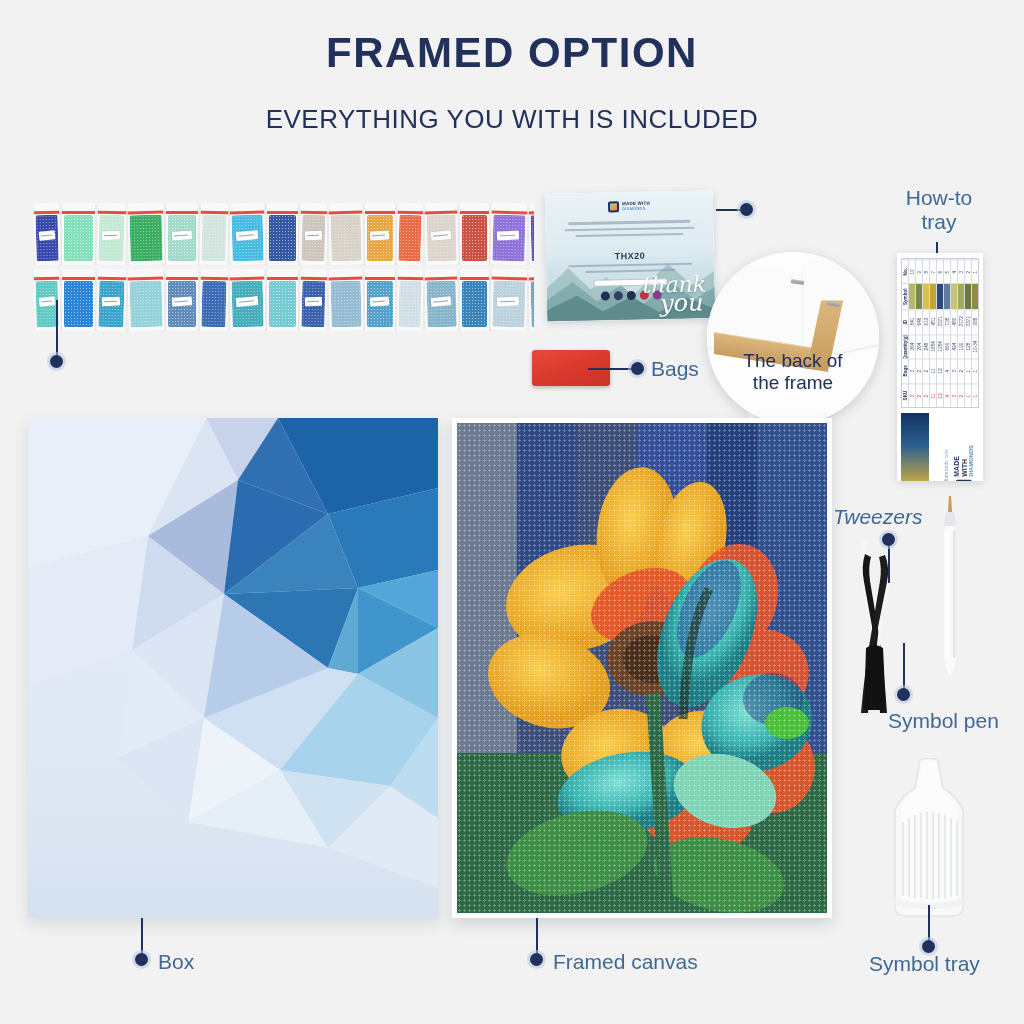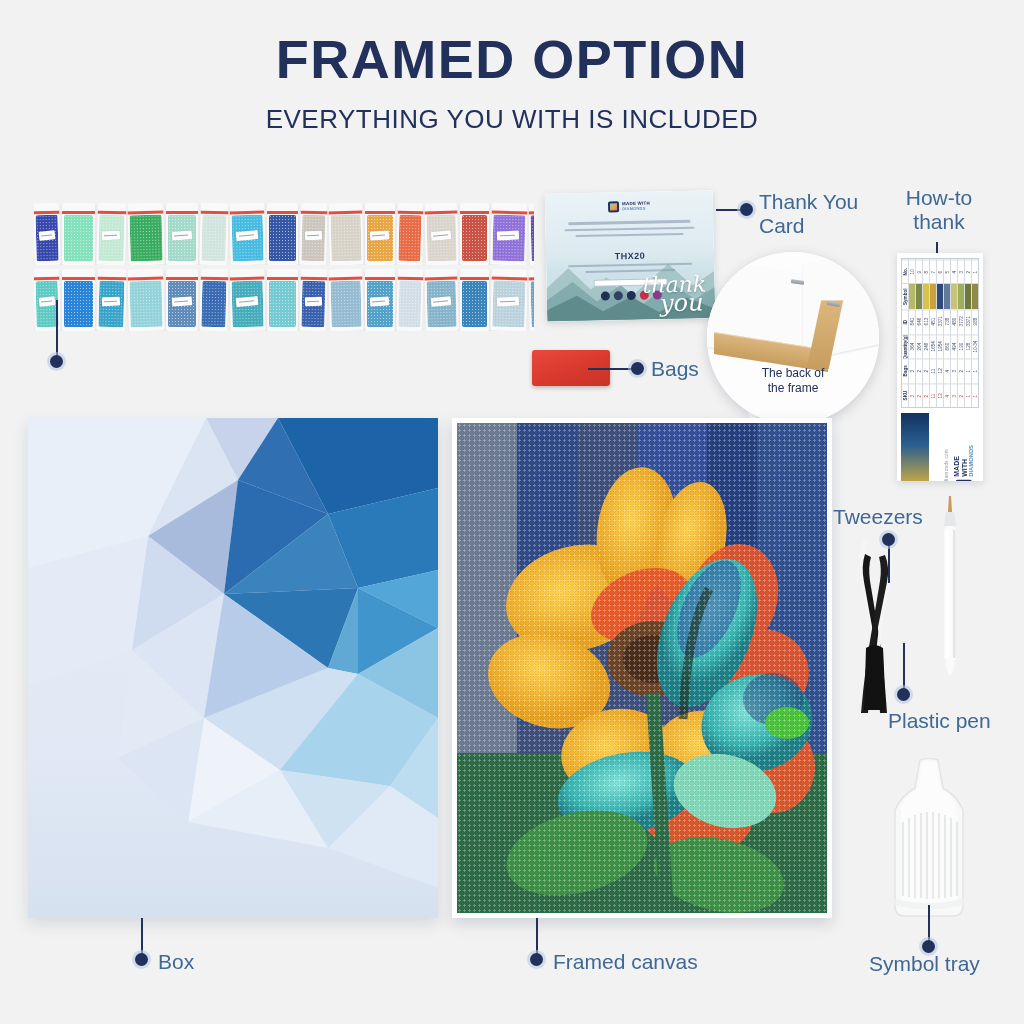--- a/index.html
+++ b/index.html
@@ -8,21 +8,21 @@
     background: #f2f2f2;
     font-family: "Liberation Sans", sans-serif;
     overflow: hidden;
   }
   #stage { position: relative; width: 1024px; height: 1024px; }
 
   
   .title {
     position: absolute; left: 0; top: 32px; width: 1024px;
     text-align: center;
-    font-size: 54px; font-weight: 700; letter-spacing: 1.5px;
+    font-size: 42px; font-weight: 700; letter-spacing: 1.5px;
     color: #22305c; line-height: 1;
   }
   .subtitle {
     position: absolute; left: 0; top: 104px; width: 1024px;
     text-align: center;
     font-size: 26px; font-weight: 400; letter-spacing: 0.5px;
     color: #22305c;
   }
 
   
@@ -145,21 +145,21 @@
   .bubble .panel {
     position: absolute; background: #fbfbfb;
     box-shadow: 0 1px 2px rgba(0,0,0,.10);
   }
   .bubble .staple {
     position: absolute; width: 13px; height: 4px; border-radius: 1px;
     background: linear-gradient(#b9bfc6,#8f969e);
   }
   .bubble-label {
     position: absolute; left: 0; right: 0; bottom: 17%;
-    text-align: center; font-size: 12px; color: #22305c; line-height: 1.18;
+    text-align: center; font-size: 19px; color: #22305c; line-height: 1.18;
   }
   .bubble-tail {
     position: absolute; width: 0; height: 0;
     border-left: 13px solid transparent;
     border-right: 13px solid transparent;
     border-top: 34px solid #ffffff;
   }
 
   
   .guide {
@@ -428,22 +428,20 @@
       <i style="background:#8a3a8c"></i>
     </div>
     <div class="card-thanks">
       <span>thank</span>
       <span class="y">you</span>
     </div>
   </div>
 
   <div class="leader h" style="left:716px; top:209px; width:30px;"></div>
   <div class="dot" style="left:740px; top:203px;"></div>
-  <div class="callout-label" style="left:759px; top:190px;">Thank You
-Card</div>
 
   <div class="glue" style="left:532px; top:350px; width:78px; height:36px;"></div>
   <div class="leader h" style="left:588px; top:368px; width:48px;"></div>
   <div class="dot" style="left:631px; top:362px;"></div>
   <div class="callout-label" style="left:651px; top:357px;">Bags</div>
 
   <div class="bubble-tail" style="left:740px; top:392px;"></div>
   <div class="bubble" style="left:707px; top:252px; width:172px; height:172px;">
     <div class="photo">
       <div class="panel" style="left:-6%; top:8%; width:66%; height:52%; transform:skewY(10deg);"></div>
@@ -451,21 +449,21 @@
       <div class="wood-a" style="left:4%; top:52%; width:66%; height:13%; transform:skewY(9deg);"></div>
       <div class="wood-b" style="left:62%; top:28%; width:13%; height:40%; transform:skewX(-12deg);"></div>
       <div class="staple" style="left:49%; top:16%; transform:rotate(8deg);"></div>
       <div class="staple" style="left:70%; top:29%; transform:rotate(10deg);"></div>
     </div>
     <div class="bubble-label" style="white-space:pre-line;">The back of
 the frame</div>
   </div>
 
   <div class="callout-label" style="left:891px; top:186px; text-align:center; width:96px;">How-to
-thank</div>
+tray</div>
   <div class="leader v" style="left:936px; top:242px; height:28px;"></div>
   <div class="dot" style="left:930px; top:266px;"></div>
 
   <div class="guide" style="left:897px; top:253px; width:86px; height:228px;">
     <div class="chart" id="guideChart">
         <div class="col">
           <div class="cell hd">No.</div>
           <div class="cell hd sw">Symbol</div>
           <div class="cell hd">ID</div>
           <div class="cell hd">Quantity(g)</div>
@@ -667,38 +665,38 @@
 
   <div class="tweezers" style="left:846px; top:528px; width:56px; height:185px;">
     <svg viewBox="0 0 56 185" style="width:100%;height:100%">
       <path d="M17 12 q-6 14 -2 34 l8 48 q4 36 6 86 l4 0 q-3 -52 -7 -88 l-6 -48 q-3 -18 3 -30 z" fill="#f4f5f7"></path>
       <path d="M19 26 q-4 12 -1 28 l9 50 q5 38 7 81 l7 0 q-3 -46 -9 -84 l-8 -48 q-2 -14 1 -24 z" fill="#171717"></path>
       <path d="M41 12 q8 13 5 33 l-9 49 q-5 36 -8 86 l-4 0 q4 -52 9 -88 l7 -48 q3 -18 -4 -30 z" fill="#f4f5f7"></path>
       <path d="M39 27 q5 12 2 27 l-10 50 q-6 38 -9 81 l-7 0 q4 -46 11 -84 l8 -48 q2 -13 -1 -24 z" fill="#1d1d1d"></path>
       <path d="M20 120 q8 -6 17 0 q2 36 2 62 l-21 0 q1 -28 2 -62 z" fill="#121212"></path>
     </svg>
   </div>
-  <div class="callout-label" style="left:833px; top:505px;">Tweezers</div>
+  <div class="callout-label" style="left:833px; top:505px;font-style:italic;">Tweezers</div>
   <div class="leader v" style="left:888px; top:545px; height:38px;"></div>
   <div class="dot" style="left:882px; top:533px;"></div>
 
   <div class="pen" style="left:938px; top:496px; width:24px; height:204px;">
     <svg viewBox="0 0 24 204" style="width:100%;height:100%">
       <path d="M11 0 l2 0 l1 16 l-4 0 z" fill="#c99a54"></path>
       <path d="M8 16 l8 0 l2 14 l-12 0 z" fill="#e6e7ea"></path>
       <rect x="6" y="30" width="12" height="136" rx="5" fill="#fbfbfc"></rect>
       <rect x="8" y="34" width="3" height="128" fill="#ffffff" opacity=".9"></rect>
       <rect x="15" y="34" width="2.5" height="128" fill="#dcdee3" opacity=".8"></rect>
       <path d="M6 166 q6 30 12 0 z" fill="#f1f2f4"></path>
       <path d="M7 166 q5 26 10 0 z" fill="#fafbfc"></path>
     </svg>
   </div>
   <div class="leader v" style="left:903px; top:643px; height:48px;"></div>
   <div class="dot" style="left:897px; top:688px;"></div>
-  <div class="callout-label" style="left:888px; top:709px;">Plastic pen</div>
+  <div class="callout-label" style="left:888px; top:709px;">Symbol pen</div>
 
   <div class="tray" style="left:870px; top:758px; width:118px; height:162px;">
     <svg viewBox="0 0 118 162" style="width:100%;height:100%">
       <path d="M50 2 q9 -3 18 0 l5 28 q14 8 20 22 l0 96 q0 10 -10 10 l-48 0 q-10 0 -10 -10 l0 -96 q6 -14 20 -22 z" fill="#f7f8f8" stroke="#e2e4e6" stroke-width="1.5"></path>
       <path d="M52 4 q7 -2 14 0 l4 26 q12 7 17 20 l0 92 q0 7 -7 7 l-42 0 q-7 0 -7 -7 l0 -92 q5 -13 17 -20 z" fill="#fcfcfc"></path>
       <g stroke="#e6e8ea" stroke-width="2.2">
         <line x1="33" y1="64" x2="33" y2="138"></line>
           <line x1="39" y1="60" x2="39" y2="139"></line>
         <line x1="45" y1="57" x2="45" y2="140"></line>
           <line x1="51" y1="55" x2="51" y2="140"></line>

